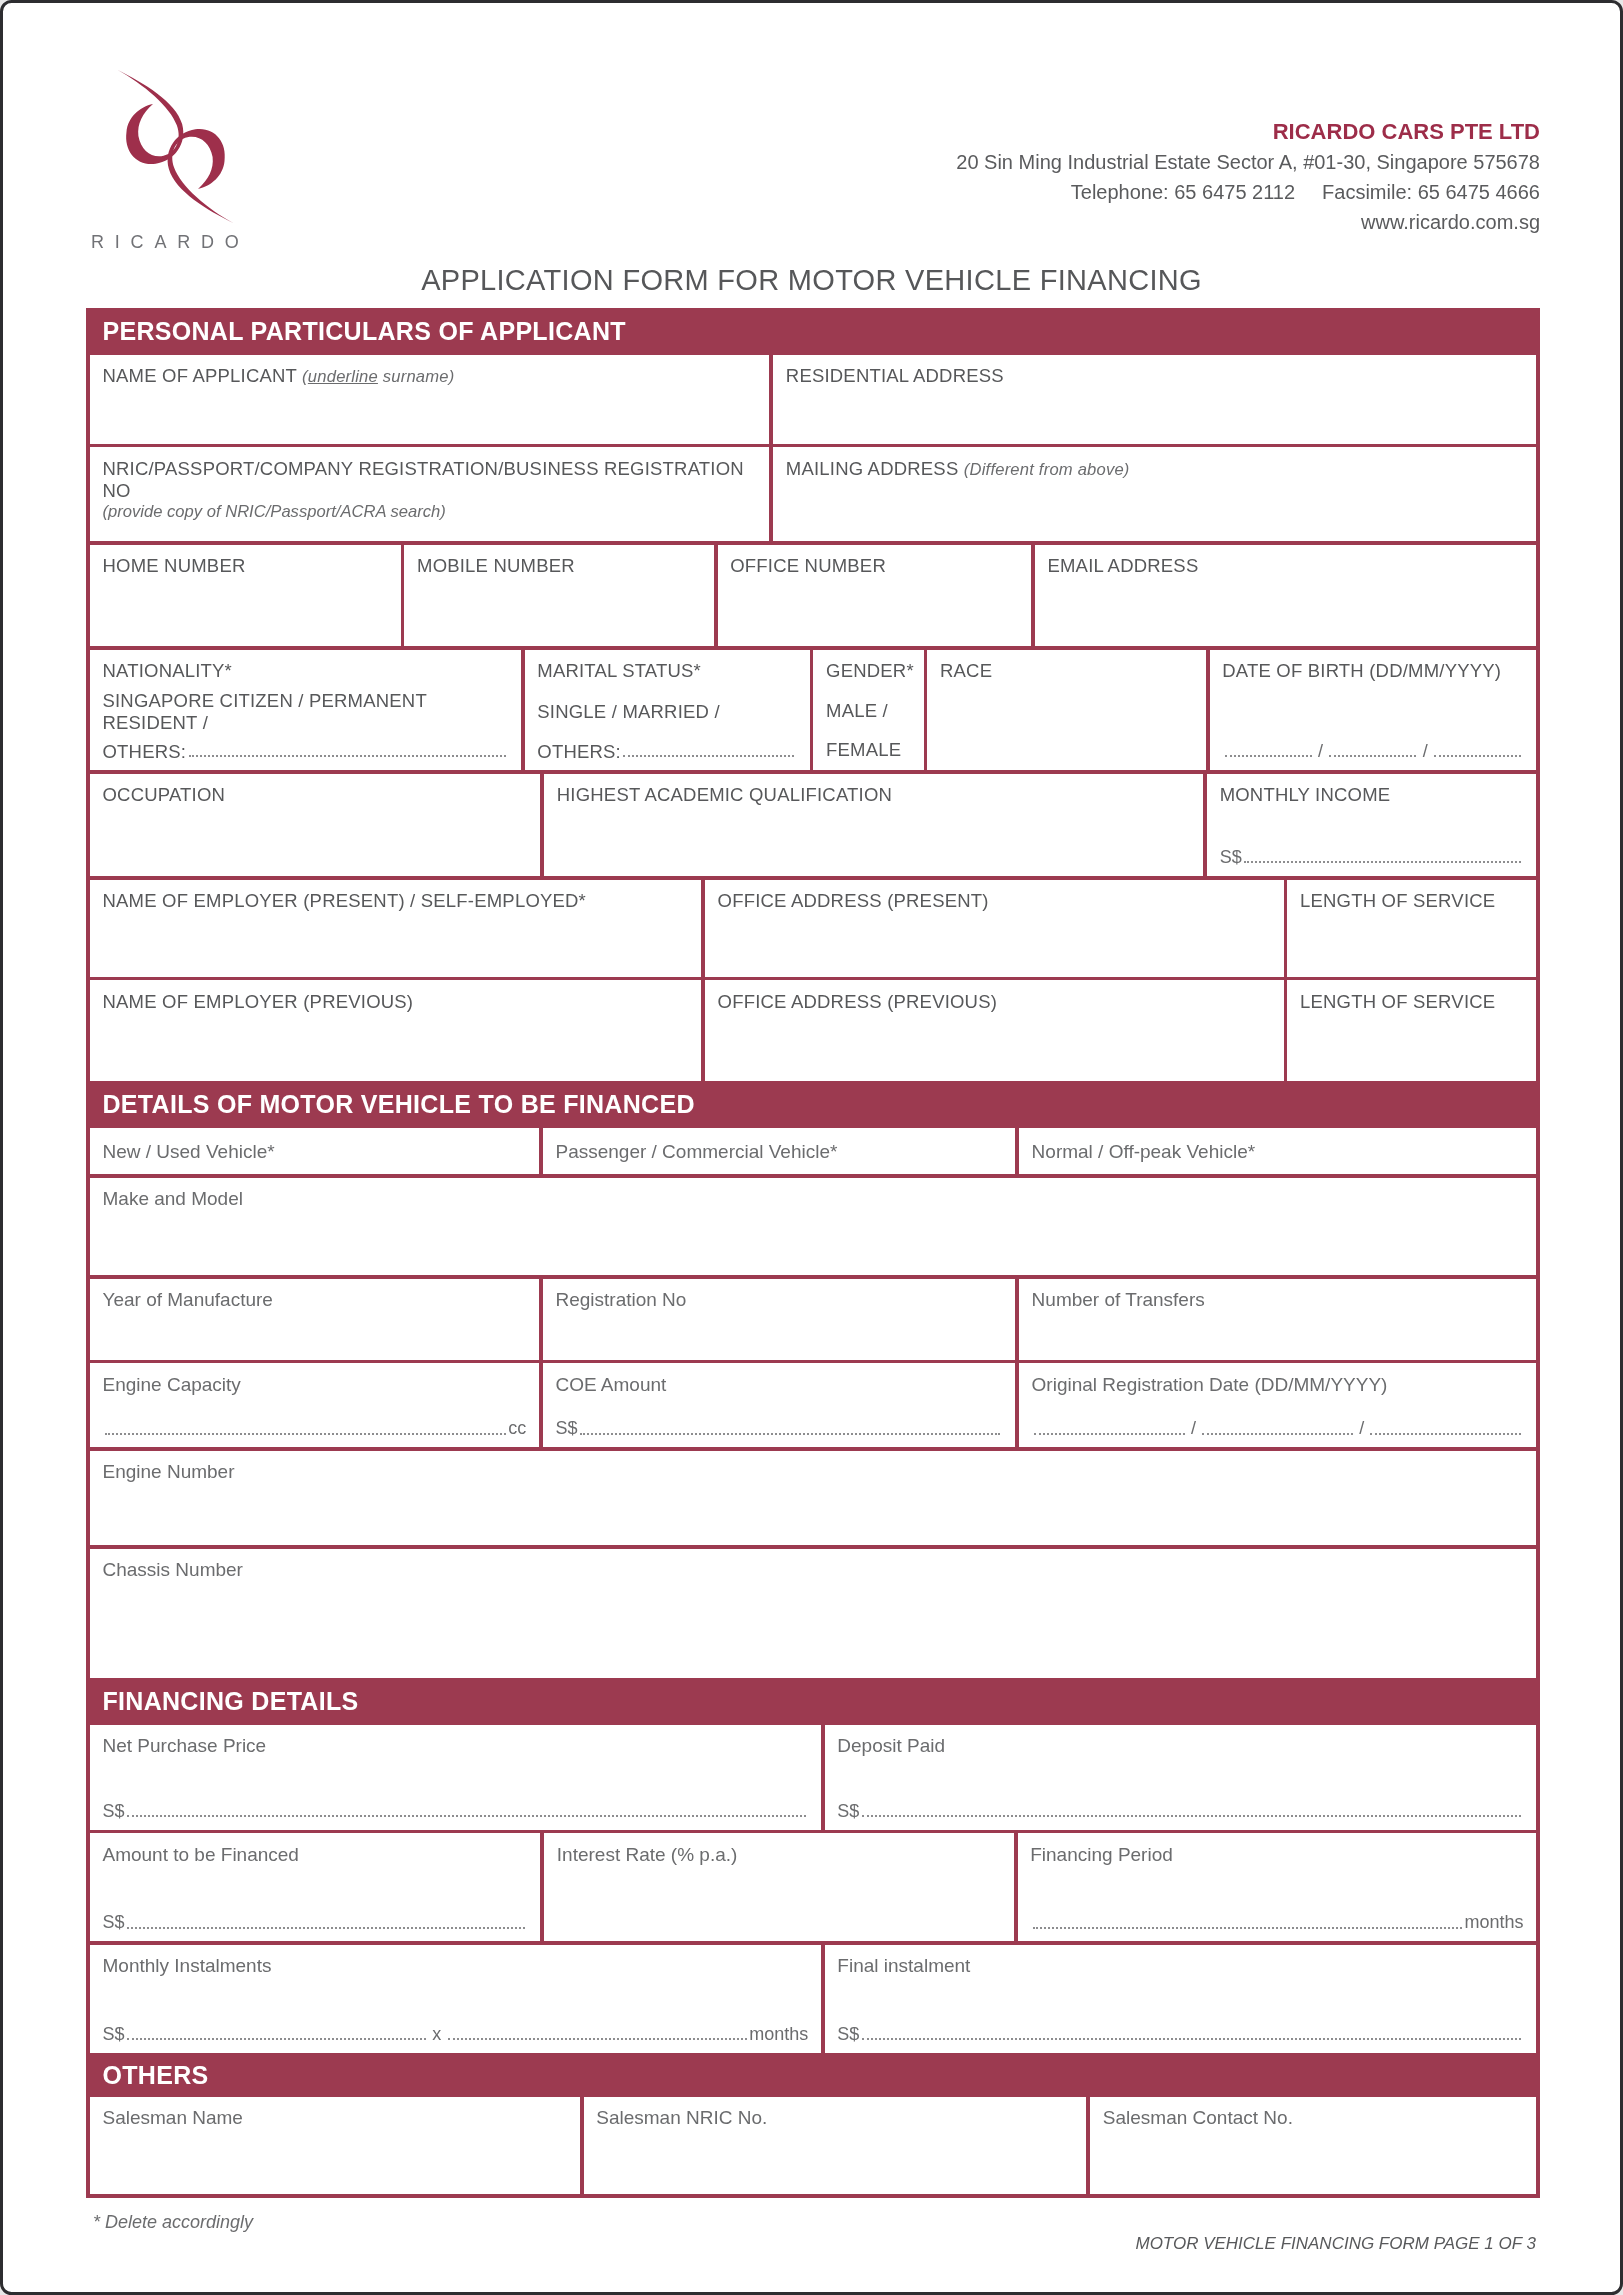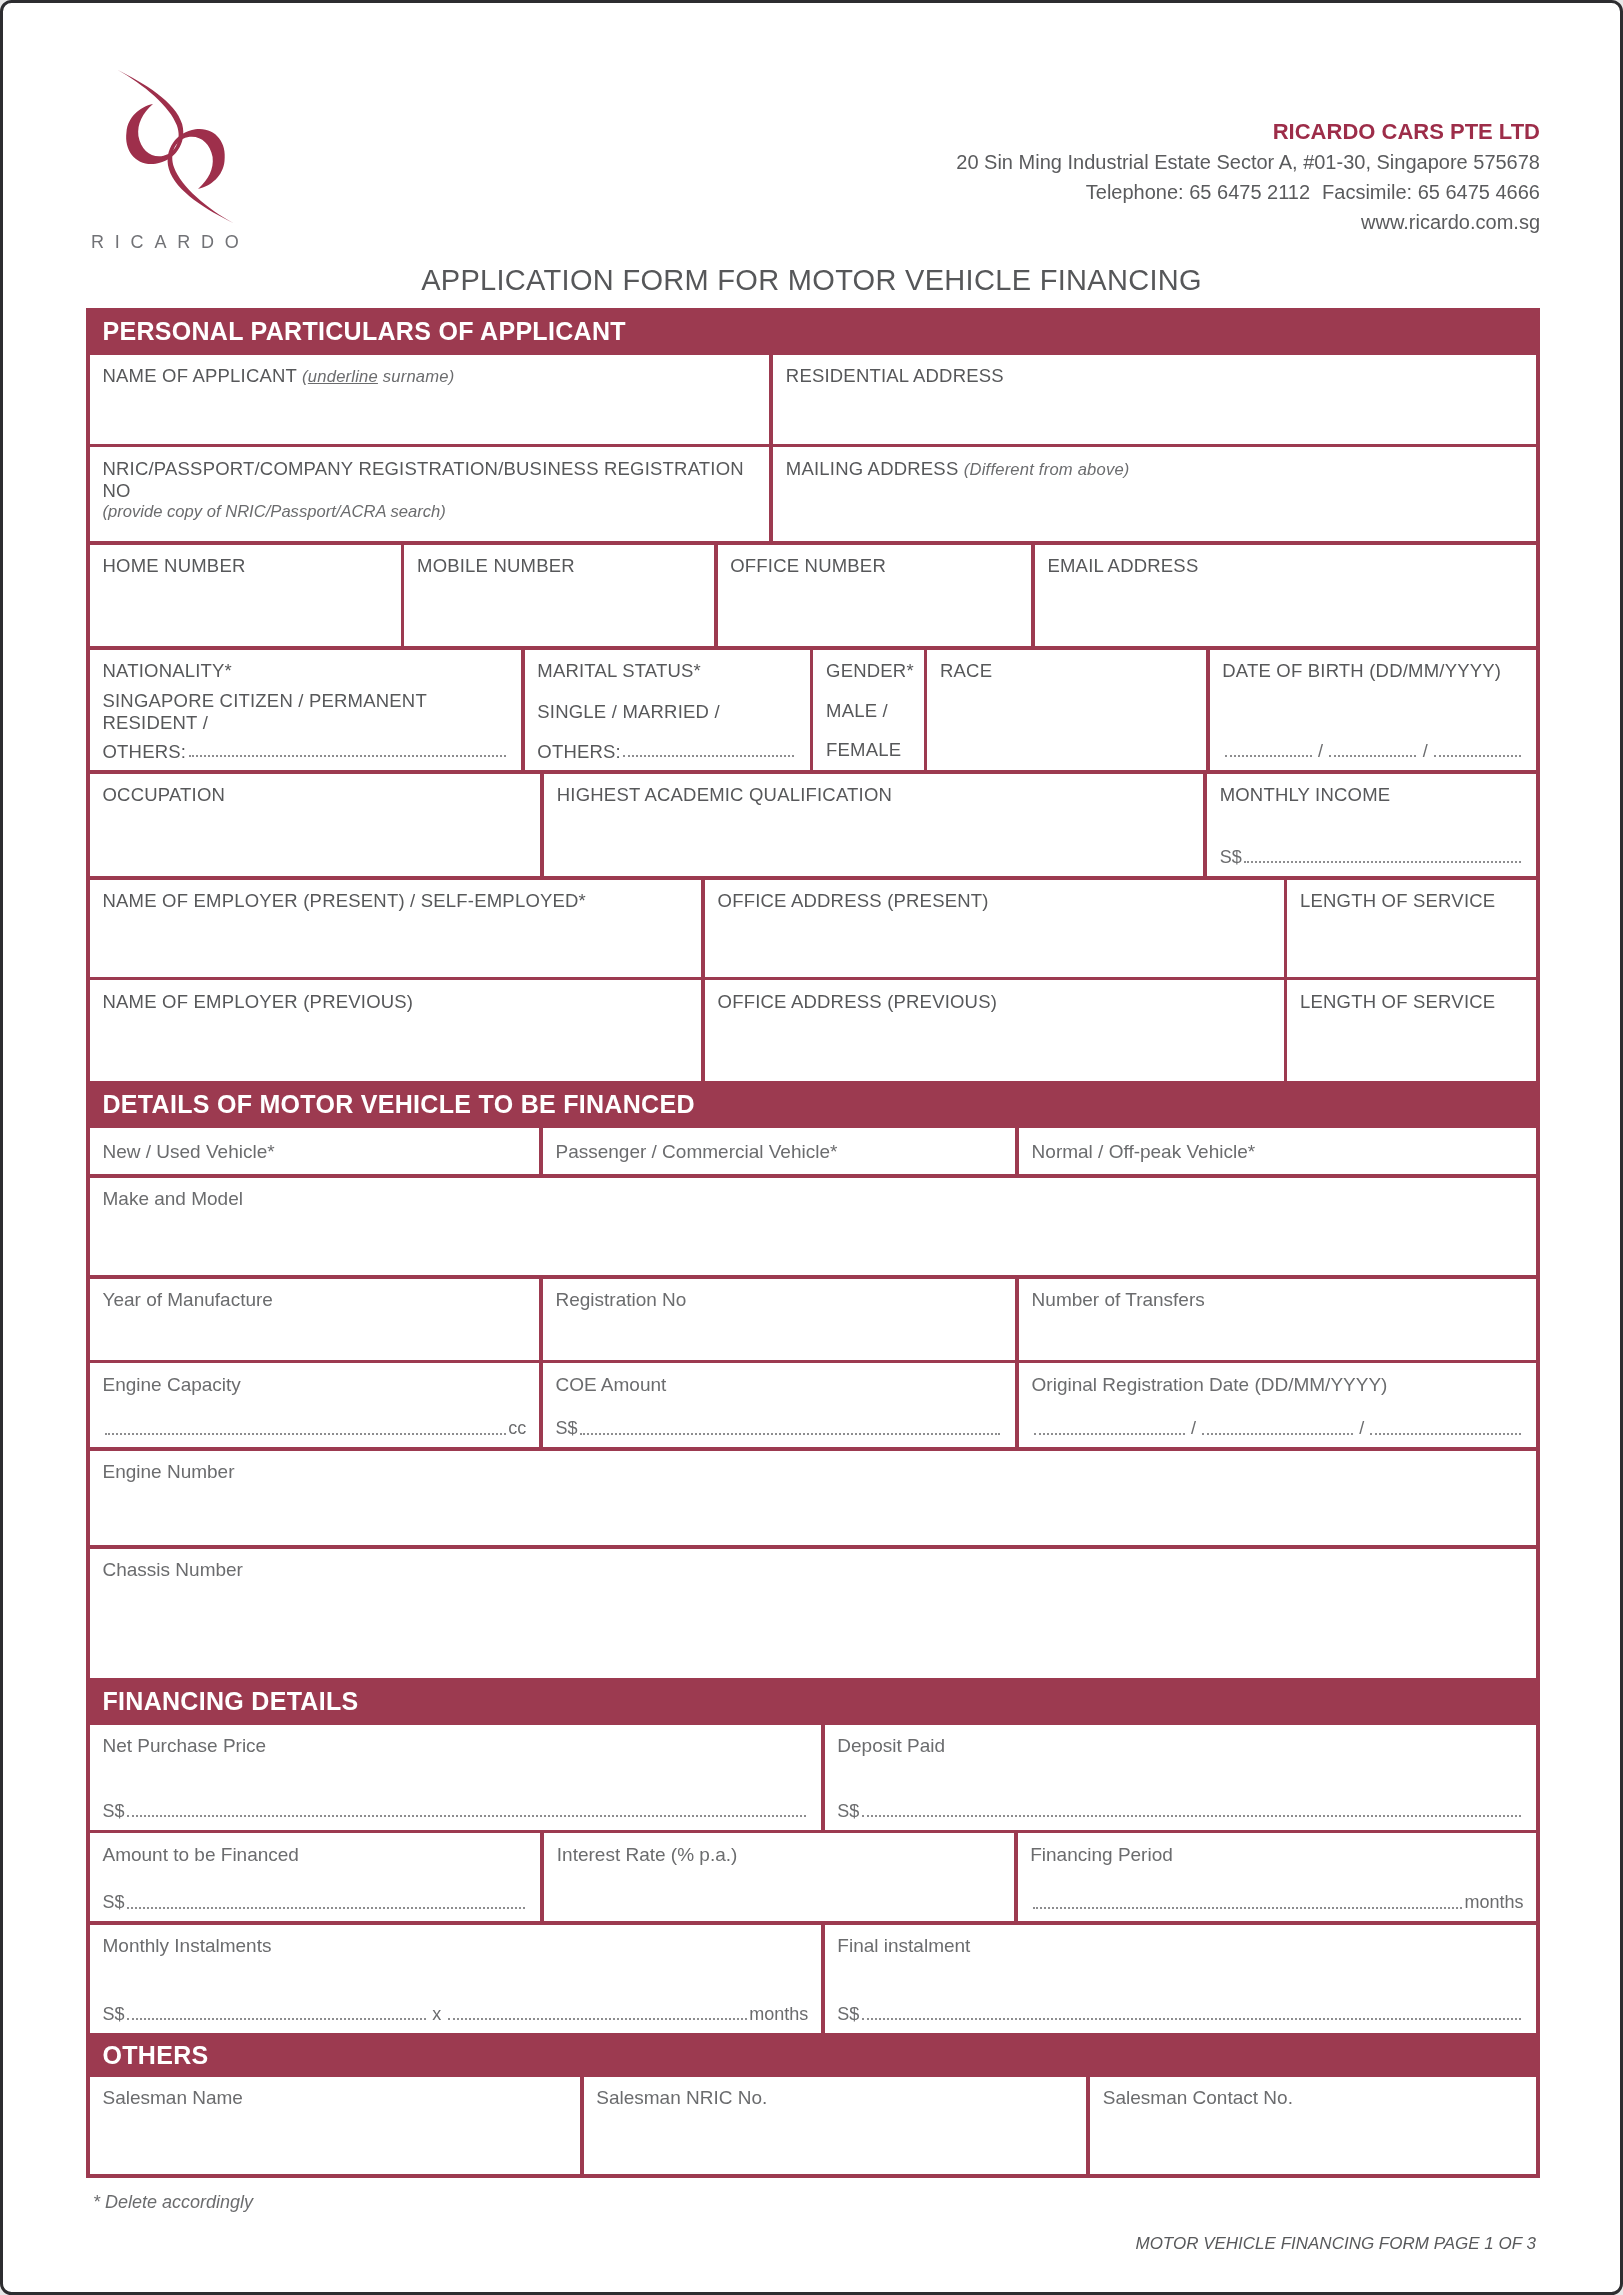--- a/index.html
+++ b/index.html
@@ -9,21 +9,21 @@
     border:3.2px solid #2d2d30; border-radius:11.5px; overflow:hidden;
     font-family:"Liberation Sans", sans-serif; color:#58595b;
   }
   
   .header { display:flex; justify-content:space-between; padding:64px 80px 0 88px; }
   .logo-block { width:267px; }
   .logo-svg { width:143px; height:159px; display:block; margin-left:12.7px; }
   .logo-word { font-size:18px; letter-spacing:10.8px; color:#717276; margin-top:6.4px; font-weight:500; }
   .co-block { text-align:right; margin-top:50px; line-height:30px; font-size:20px; color:#5a5b5d; }
   .co-name { color:#9d2d49; font-weight:bold; font-size:22px; }
-  .co-tel span + span { margin-left:12px;text-align:right; }
+  .co-tel span + span { margin-left:27px;text-align:right; }
   .title { text-align:center; font-size:29px; font-weight:normal; color:#565759; margin-top:10.2px; letter-spacing:0.3px; }
   
   .tbl {
     margin:11.5px 80px 0 83px; background:#9c3a50; padding:3.8px;
     display:flex; flex-direction:column; gap:3.8px;
   }
   .bar {
     background:#9c3a50; color:#ffffff; font-weight:bold; font-size:25px;
     display:flex; align-items:center; padding-left:12.7px; letter-spacing:0.3px; flex:0 0 auto;
   }
@@ -268,21 +268,21 @@
       </div>
       <div class="cell" style="flex-grow:49.3">
         <div class="lm">Deposit Paid</div>
         <div class="fill">
             <span>S$</span>
             <span class="dots"></span>
           </div>
       </div>
     </div>
 
-    <div class="row" style="height:88px">
+    <div class="row" style="height:108px">
       <div class="cell" style="flex-grow:31.2">
         <div class="lm">Amount to be Financed</div>
         <div class="fill">
             <span>S$</span>
             <span class="dots"></span>
           </div>
       </div>
       <div class="cell" style="flex-grow:32.6">
         <div class="lm">Interest Rate (% p.a.)</div>
       </div>

